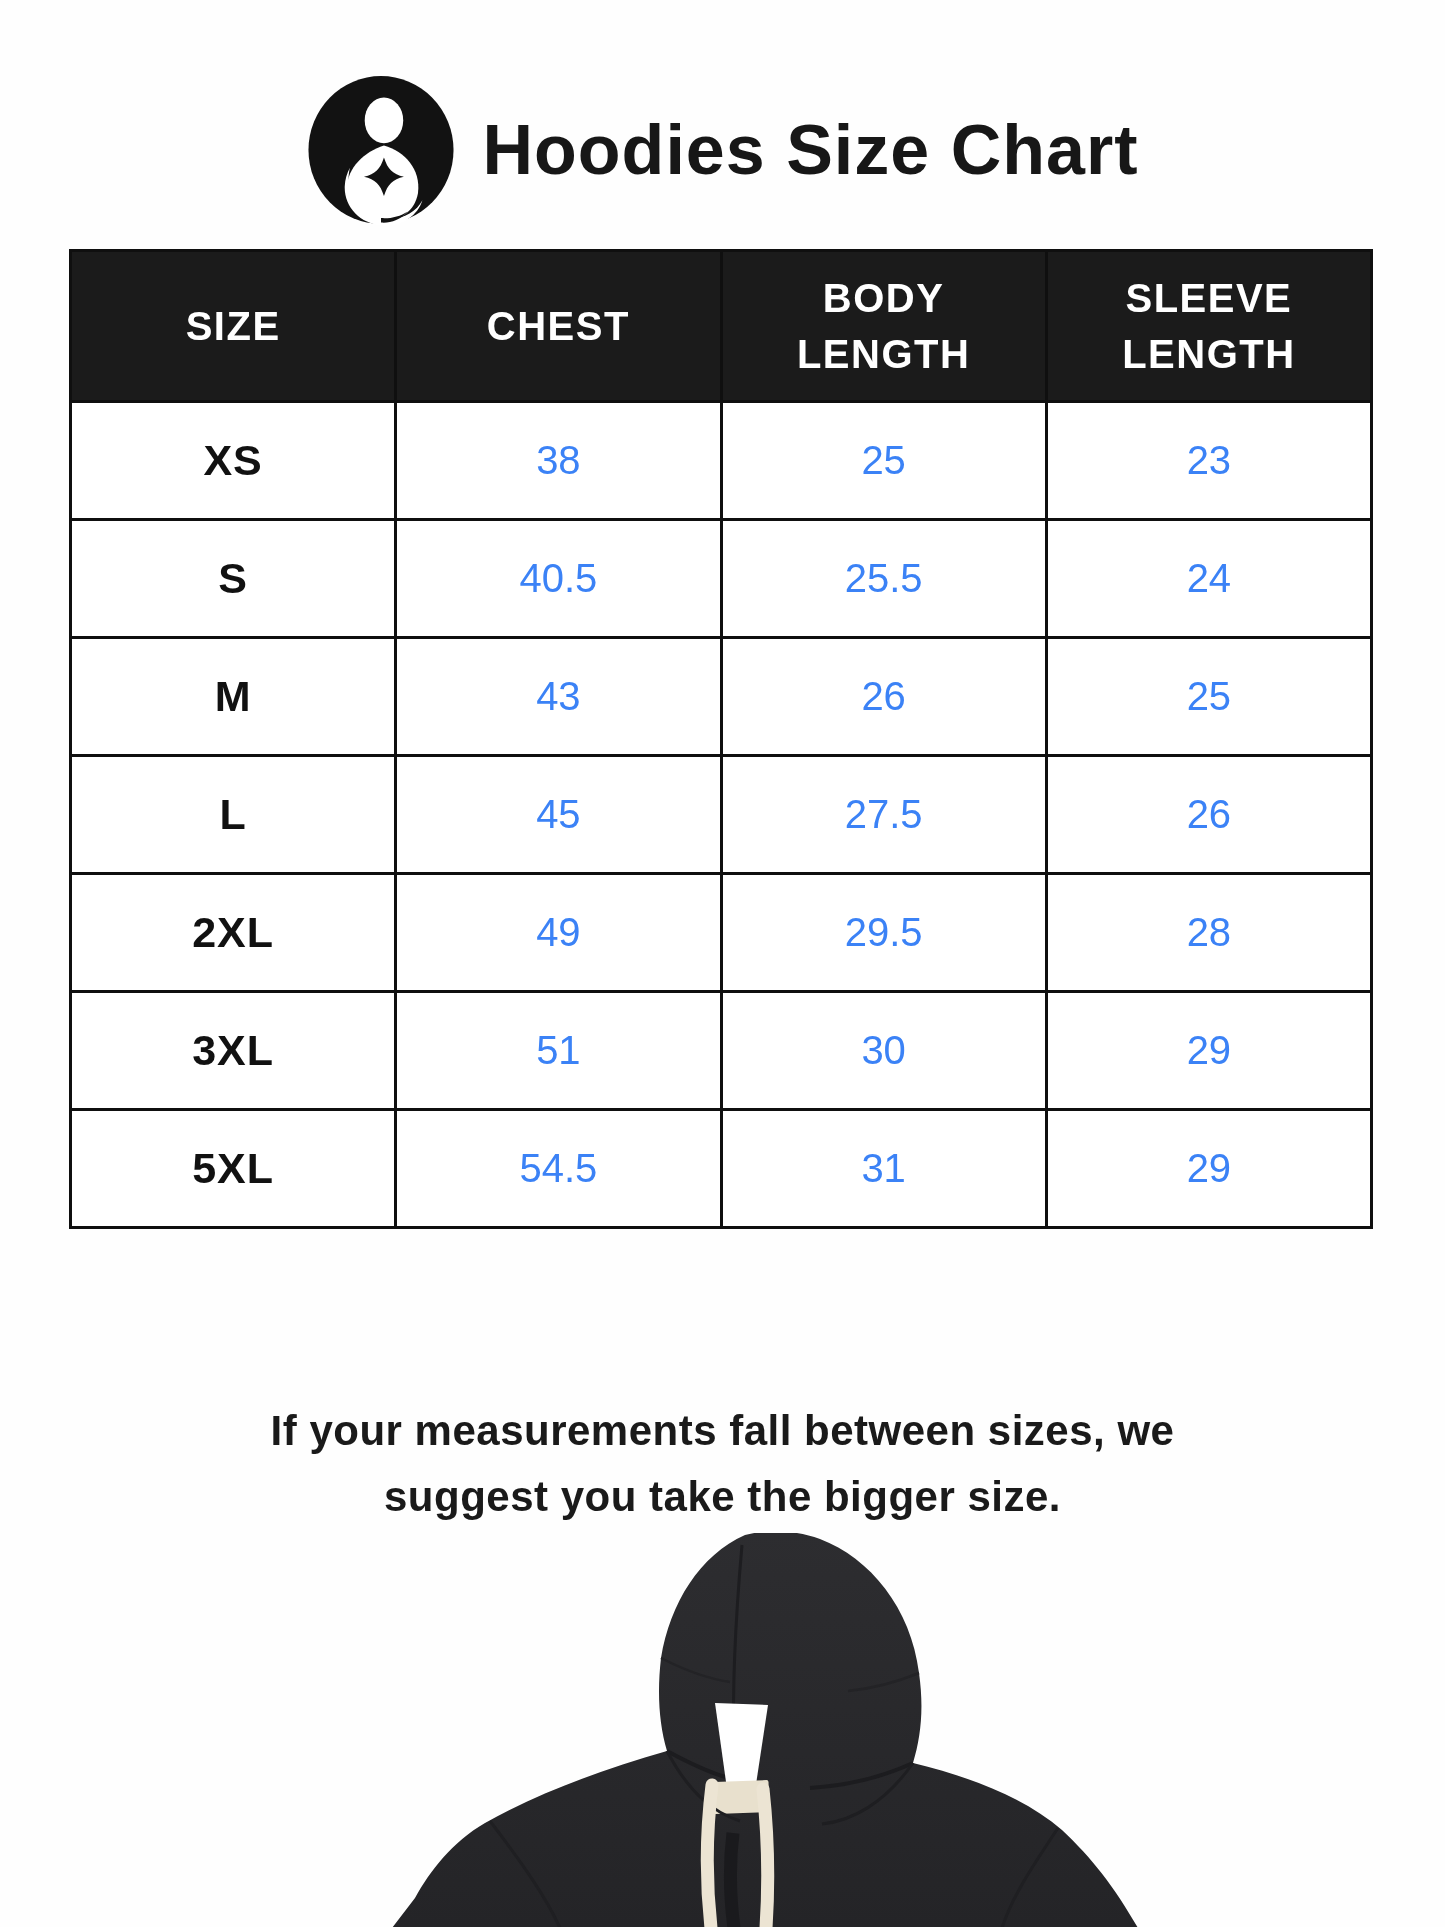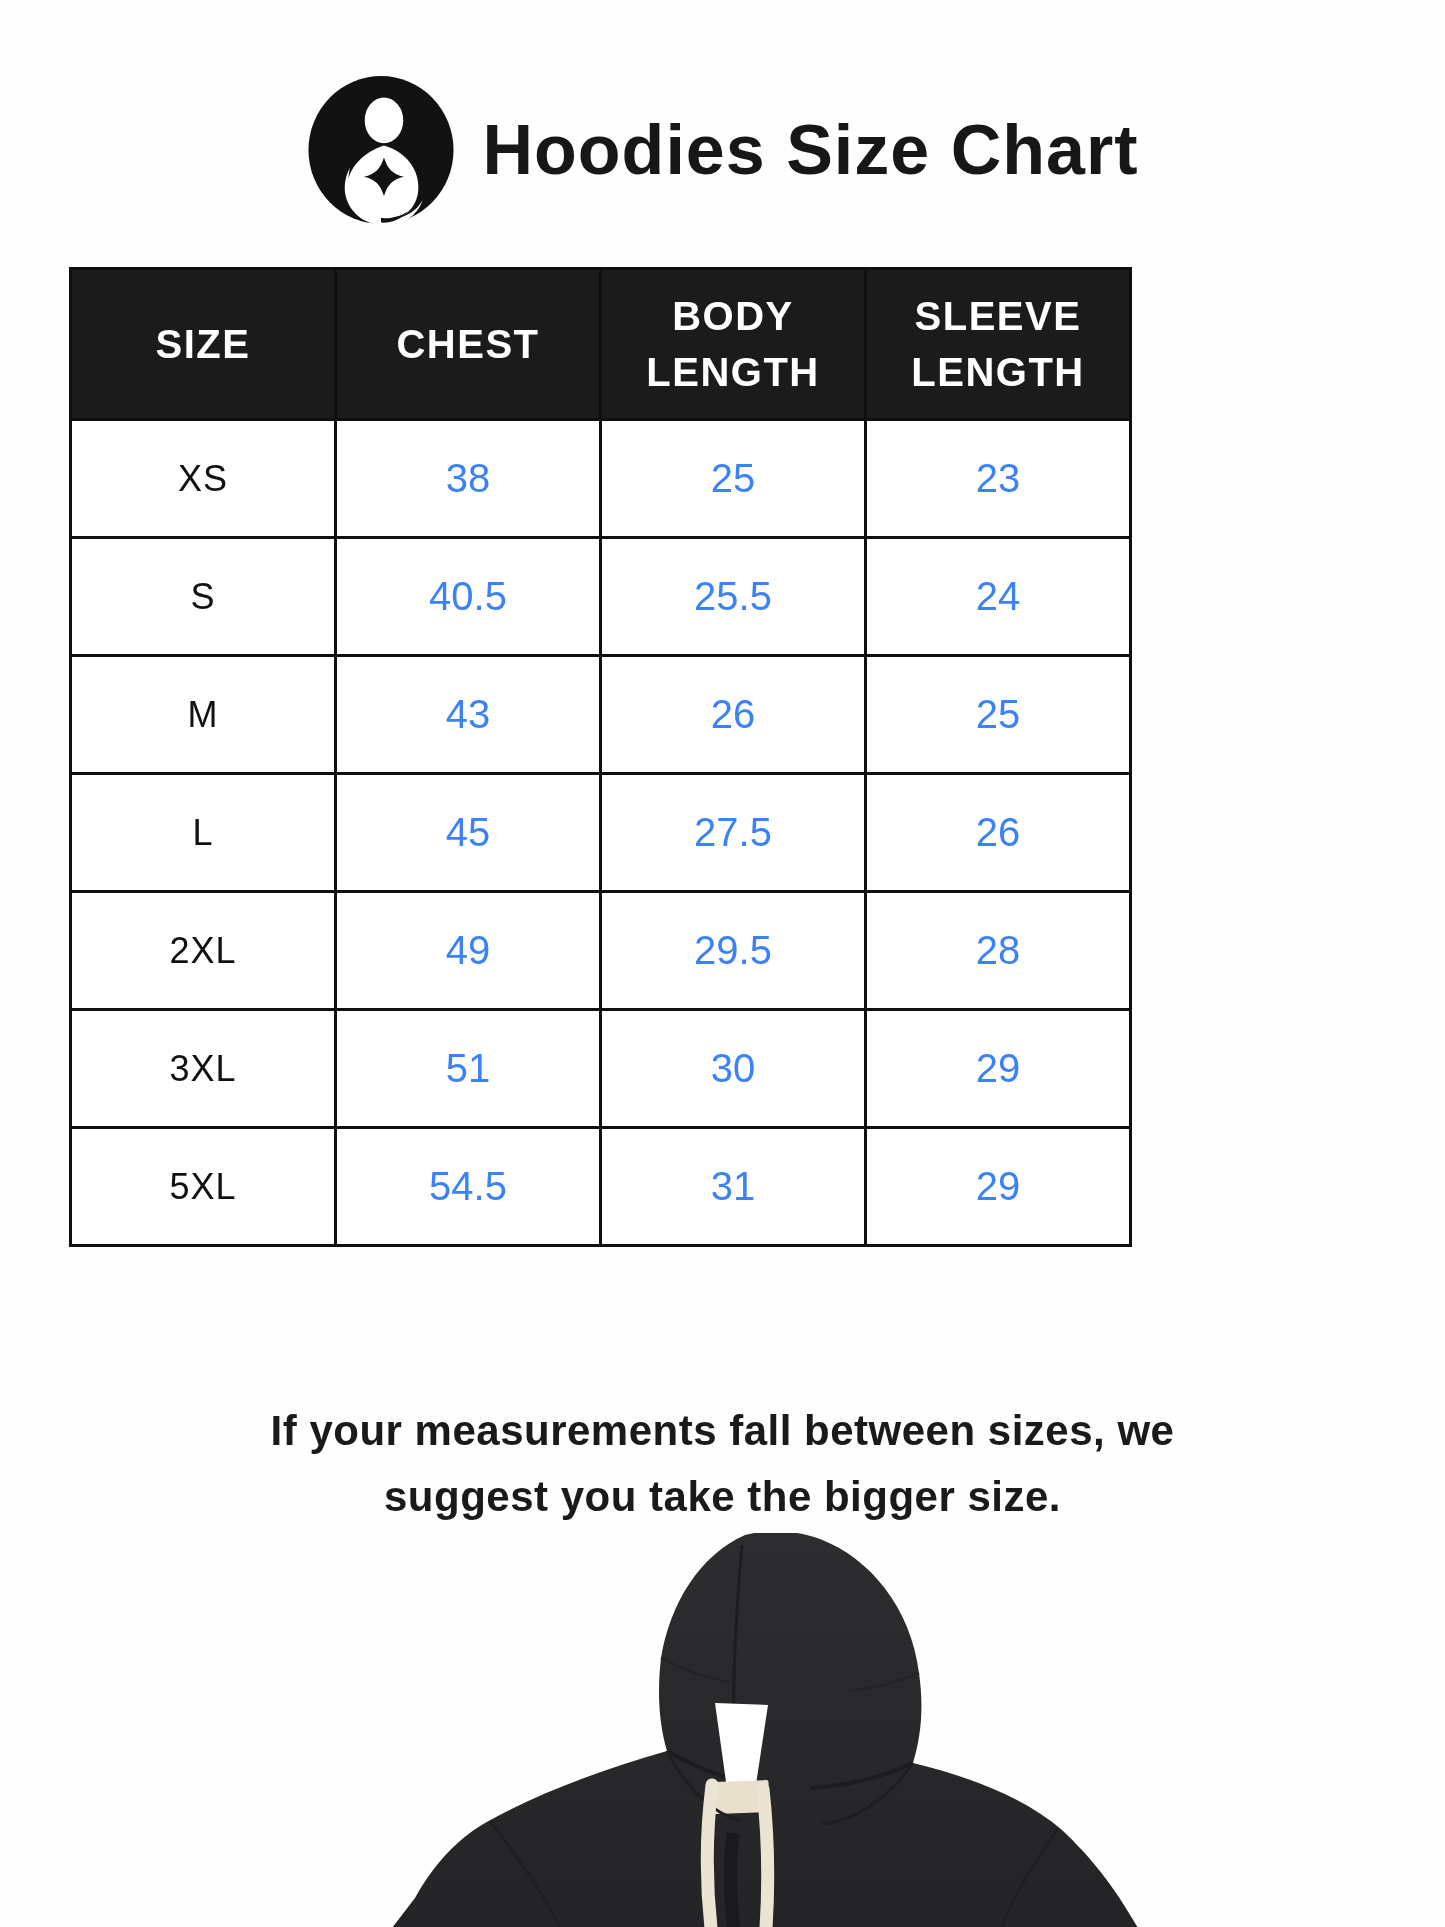--- a/index.html
+++ b/index.html
@@ -19,36 +19,36 @@
     display:flex; justify-content:center; align-items:center; gap:28px;
   }
   .logo-wrap { width:148px; height:152px; flex:0 0 auto; }
   .logo-wrap svg { width:100%; height:100%; display:block; }
   .page-title {
     font-size:70px; font-weight:700; letter-spacing:1px; color:#171717;
     white-space:nowrap;
   }
   
   .size-table {
-    position:absolute; left:69px; top:267px; width:1063px;
+    position:absolute; left:69px; top:249px; width:1304px;
     border-collapse:collapse; table-layout:fixed;
   }
   .size-table th, .size-table td {
     border:3px solid #0f0f0f;
     text-align:center; vertical-align:middle;
   }
   .size-table thead th {
     background:#1b1b1b; color:#ffffff;
     height:151px;
     font-size:40px; font-weight:700; letter-spacing:1.5px;
     line-height:1.4;
     padding:0 40px;
   }
   .size-table tbody td { height:118px; background:#ffffff; }
-  .cell-size { font-size:36px; font-weight:400; letter-spacing:1px; color:#111; }
+  .cell-size { font-size:43px; font-weight:700; letter-spacing:1px; color:#111; }
   .cell-val  { font-size:40px; font-weight:400; color:#3b82f6; }
   
   .note {
     position:absolute; top:1398px; left:0; right:0;
     text-align:center;
     font-size:42px; font-weight:700; color:#1a1a1a;
     line-height:1.57; letter-spacing:0.5px;
   }
   .note span { display:block; }
   

